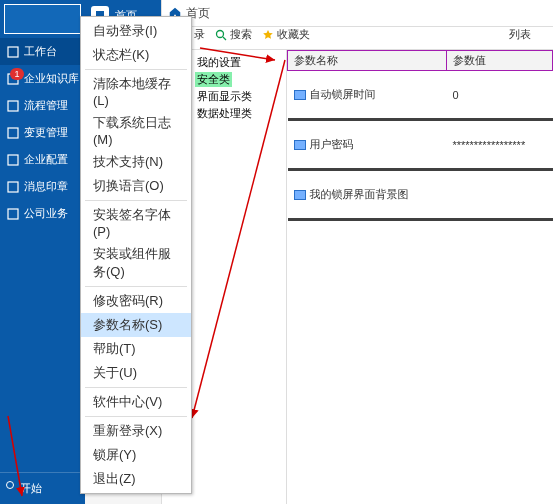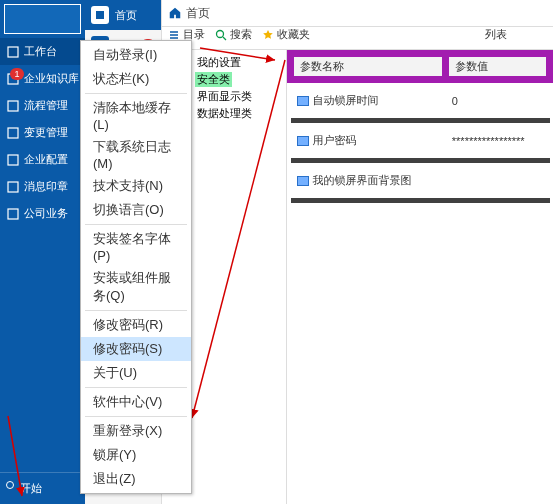--- a/index.html
+++ b/index.html
@@ -18,35 +18,35 @@
 .menu-item.active{background:#0a5aa8;color:#fff}
 .menu-icon{width:18px;height:18px;background:#0a5aa8;border-radius:3px;margin-right:6px;display:flex;align-items:center;justify-content:center;flex-shrink:0}
 .menu-item.active .menu-icon{background:#fff}
 .menu-icon svg{width:12px;height:12px}
 .menu-badge{background:#e03030;color:#fff;border-radius:7px;min-width:10px;height:12px;font-size:9px;line-height:12px;text-align:center;padding:0 2px;margin-left:auto}
 .main{flex:1;display:flex;flex-direction:column;background:#fff}
 .tabbar{height:26px;border-bottom:1px solid #ddd;display:flex;align-items:center;padding:0 6px;font-size:12px;color:#444}
 .tab-home-icon{width:14px;height:14px;margin-right:4px}
 .toolbar{height:22px;border-bottom:1px solid #ddd;display:flex;align-items:flex-start;padding:0 6px;font-size:11px;color:#333;gap:10px}
 .tb-item{display:flex;align-items:center;gap:3px;cursor:pointer}
-.tb-item.list{margin-left:auto;margin-right:40px}
+.tb-item.list{margin-left:auto;margin-right:16px}
 .tb-ico{width:12px;height:12px}
 .content{flex:1;display:flex;min-height:0}
 .tree-pane{width:120px;border-right:1px solid #ddd;padding:4px 2px;font-size:11px;overflow:hidden}
 .tree-row{display:flex;align-items:center;padding:1px 0;cursor:pointer}
 .tree-indent{display:inline-block}
 .tree-toggle{width:9px;height:9px;border:1px solid #888;font-size:9px;line-height:7px;text-align:center;margin-right:3px;color:#555;background:#fff}
 .tree-folder{width:12px;height:10px;background:#f4c040;border:1px solid #b88800;margin-right:3px}
 .tree-folder.blue{background:#74b0ff;border-color:#2970c9}
 .tree-row.sel .tree-label{background:#86efac}
 .tree-label{padding:0 2px}
 .grid-pane{flex:1;overflow:hidden;font-size:11px}
 table{width:100%;border-collapse:collapse}
-th{background:#f3f3f3;border:7px solid #a21caf;padding:2px 6px;text-align:left;font-weight:normal;color:#333}
-td{border-bottom:5px solid #404040;padding:10px 6px;color:#333}
+th{background:#f3f3f3;border:1px solid #a21caf;padding:2px 6px;text-align:left;font-weight:normal;color:#333}
+td{border-bottom:3px solid #404040;padding:16px 6px;color:#333}
 .grid-ico{display:inline-block;width:10px;height:8px;background:#74b0ff;border:1px solid #2970c9;margin-right:4px;vertical-align:middle}
 .ctx-menu{position:absolute;left:80px;bottom:10px;width:110px;background:#fff;border:1px solid #b8b8b8;box-shadow:1px 1px 3px rgba(0,0,0,.25);font-size:13px;padding:2px 0;z-index:20}
 .ctx-item{padding:3px 12px;cursor:pointer;color:#333}
 .ctx-item:hover,.ctx-item.hl{background:#cde6ff}
 .ctx-sep{height:1px;background:#ddd;margin:2px 4px}
 .arrow-overlay{position:absolute;top:0;left:0;width:553px;height:504px;pointer-events:none;z-index:15}
 </style>
 </head>
 <body>
 
@@ -275,21 +275,22 @@
       <div class="ctx-sep"></div>
       <div class="ctx-item">清除本地缓存(L)</div>
       <div class="ctx-item">下载系统日志(M)</div>
       <div class="ctx-item">技术支持(N)</div>
       <div class="ctx-item">切换语言(O)</div>
       <div class="ctx-sep"></div>
       <div class="ctx-item">安装签名字体(P)</div>
       <div class="ctx-item">安装或组件服务(Q)</div>
       <div class="ctx-sep"></div>
       <div class="ctx-item">修改密码(R)</div>
-      <div class="ctx-item hl">修改密码(S)</div>
+      <div class="ctx-item hl">参数名称(S)</div>
+      <div class="ctx-item">帮助(T)</div>
       <div class="ctx-item">关于(U)</div>
       <div class="ctx-sep"></div>
       <div class="ctx-item">软件中心(V)</div>
       <div class="ctx-sep"></div>
       <div class="ctx-item">重新登录(X)</div>
       <div class="ctx-item">锁屏(Y)</div>
       <div class="ctx-item">退出(Z)</div>
     </div>
 
   <svg class="arrow-overlay">

